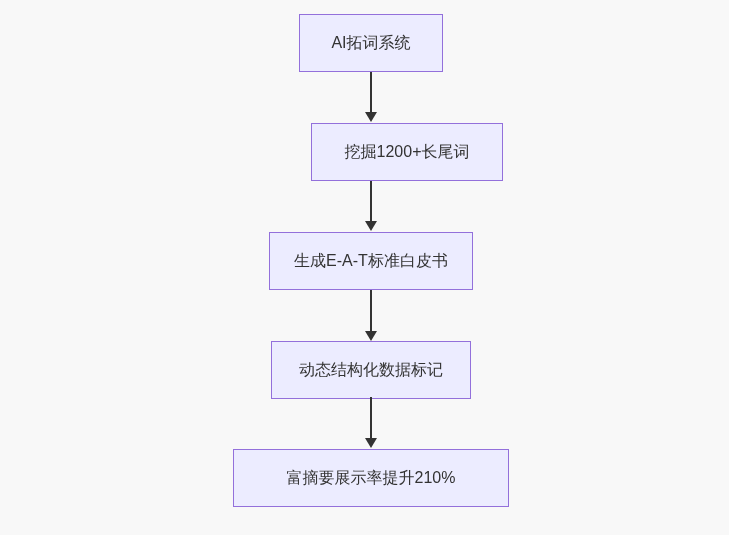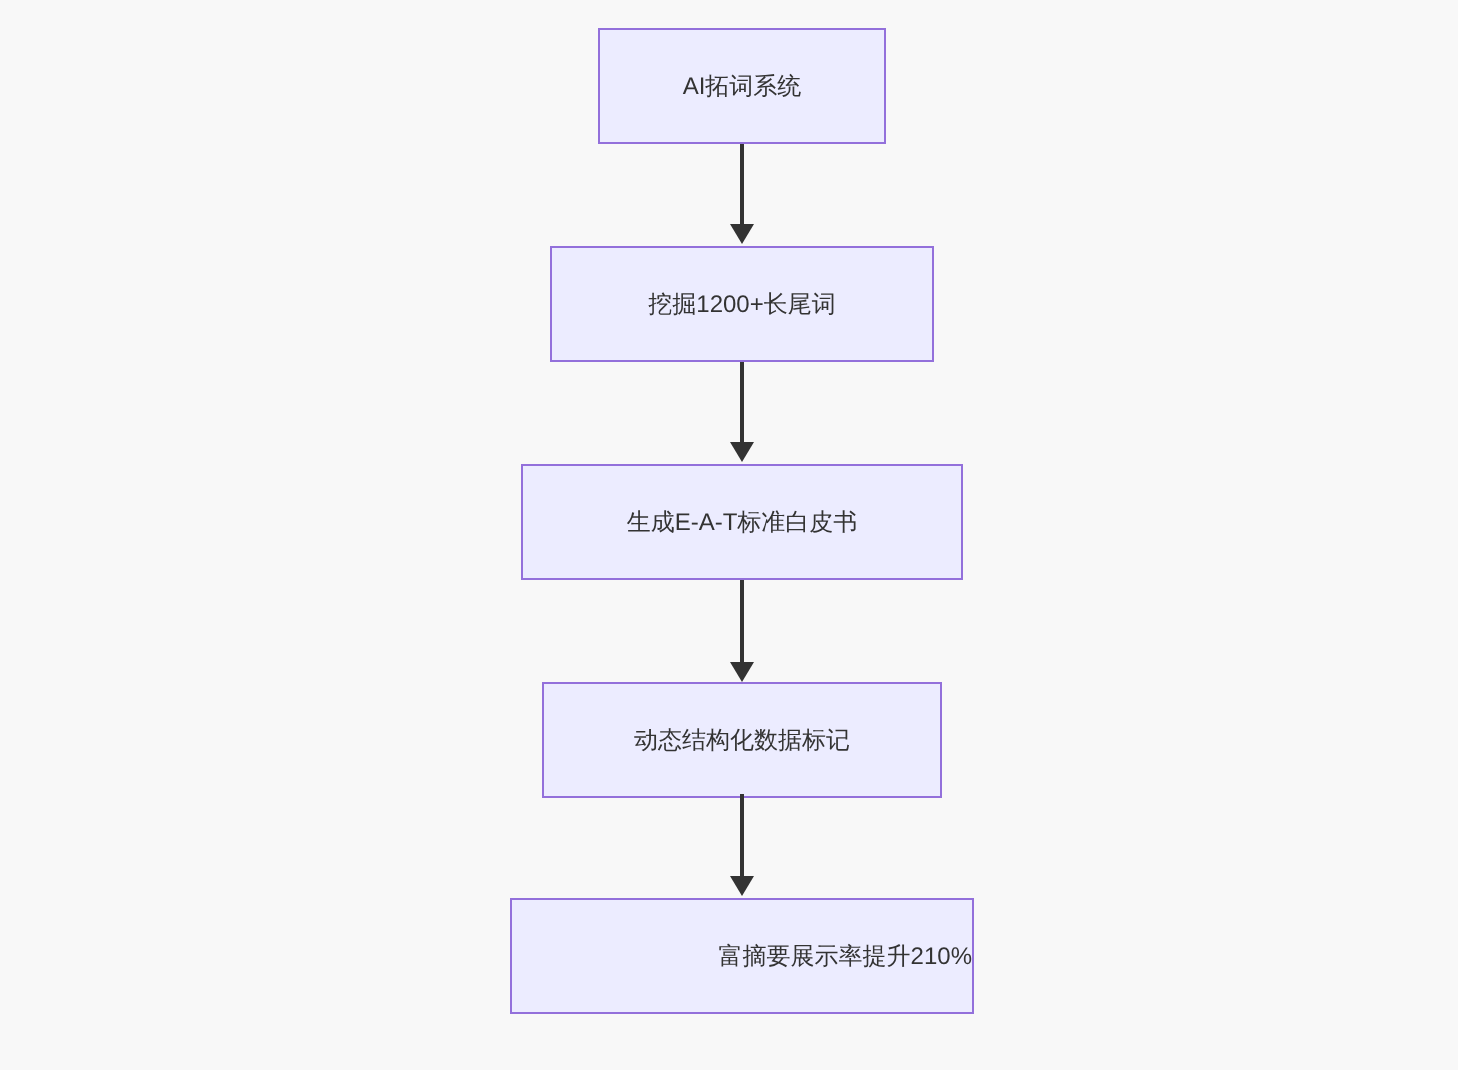--- a/index.html
+++ b/index.html
@@ -29,21 +29,21 @@
     left: 371px;
     transform: translateX(-50%);
     height: 58px;
     background: var(--node-fill);
     border: 1.5px solid var(--node-border);
     display: flex;
     align-items: center;
     justify-content: center;
   }
   .node-label {
-    font-size: 12px;
+    font-size: 16px;
     color: var(--node-text);
     white-space: nowrap;
     line-height: 1;
   }
   .edge {
     position: absolute;
     left: 371px;
     transform: translateX(-50%);
     width: 14px;
     display: flex;
@@ -57,24 +57,24 @@
   }
   .edge-head {
     width: 0;
     height: 0;
     border-left: 6px solid transparent;
     border-right: 6px solid transparent;
     border-top: 10px solid var(--edge-color);
   }
   
   #node-0 { top: 14px;  width: 144px; }
-  #node-1 { top: 123px; width: 192px; }
-  #node-2 { top: 232px; width: 221px; }
+  #node-1 { top: 123px; width: 192px; margin-left: 36px; }
+  #node-2 { top: 232px; width: 204px; }
   #node-3 { top: 341px; width: 200px; }
-  #node-4 { top: 449px; width: 232px; justify-content: flex-end; }
+  #node-4 { top: 449px; width: 276px; }
   
   #edge-0 { top: 72px;  height: 50px; }
   #edge-1 { top: 181px; height: 50px; }
   #edge-2 { top: 290px; height: 51px; }
   #edge-3 { top: 397px; height: 51px; }
 </style>
 </head>
 <body>
 
 <div class="canvas">

